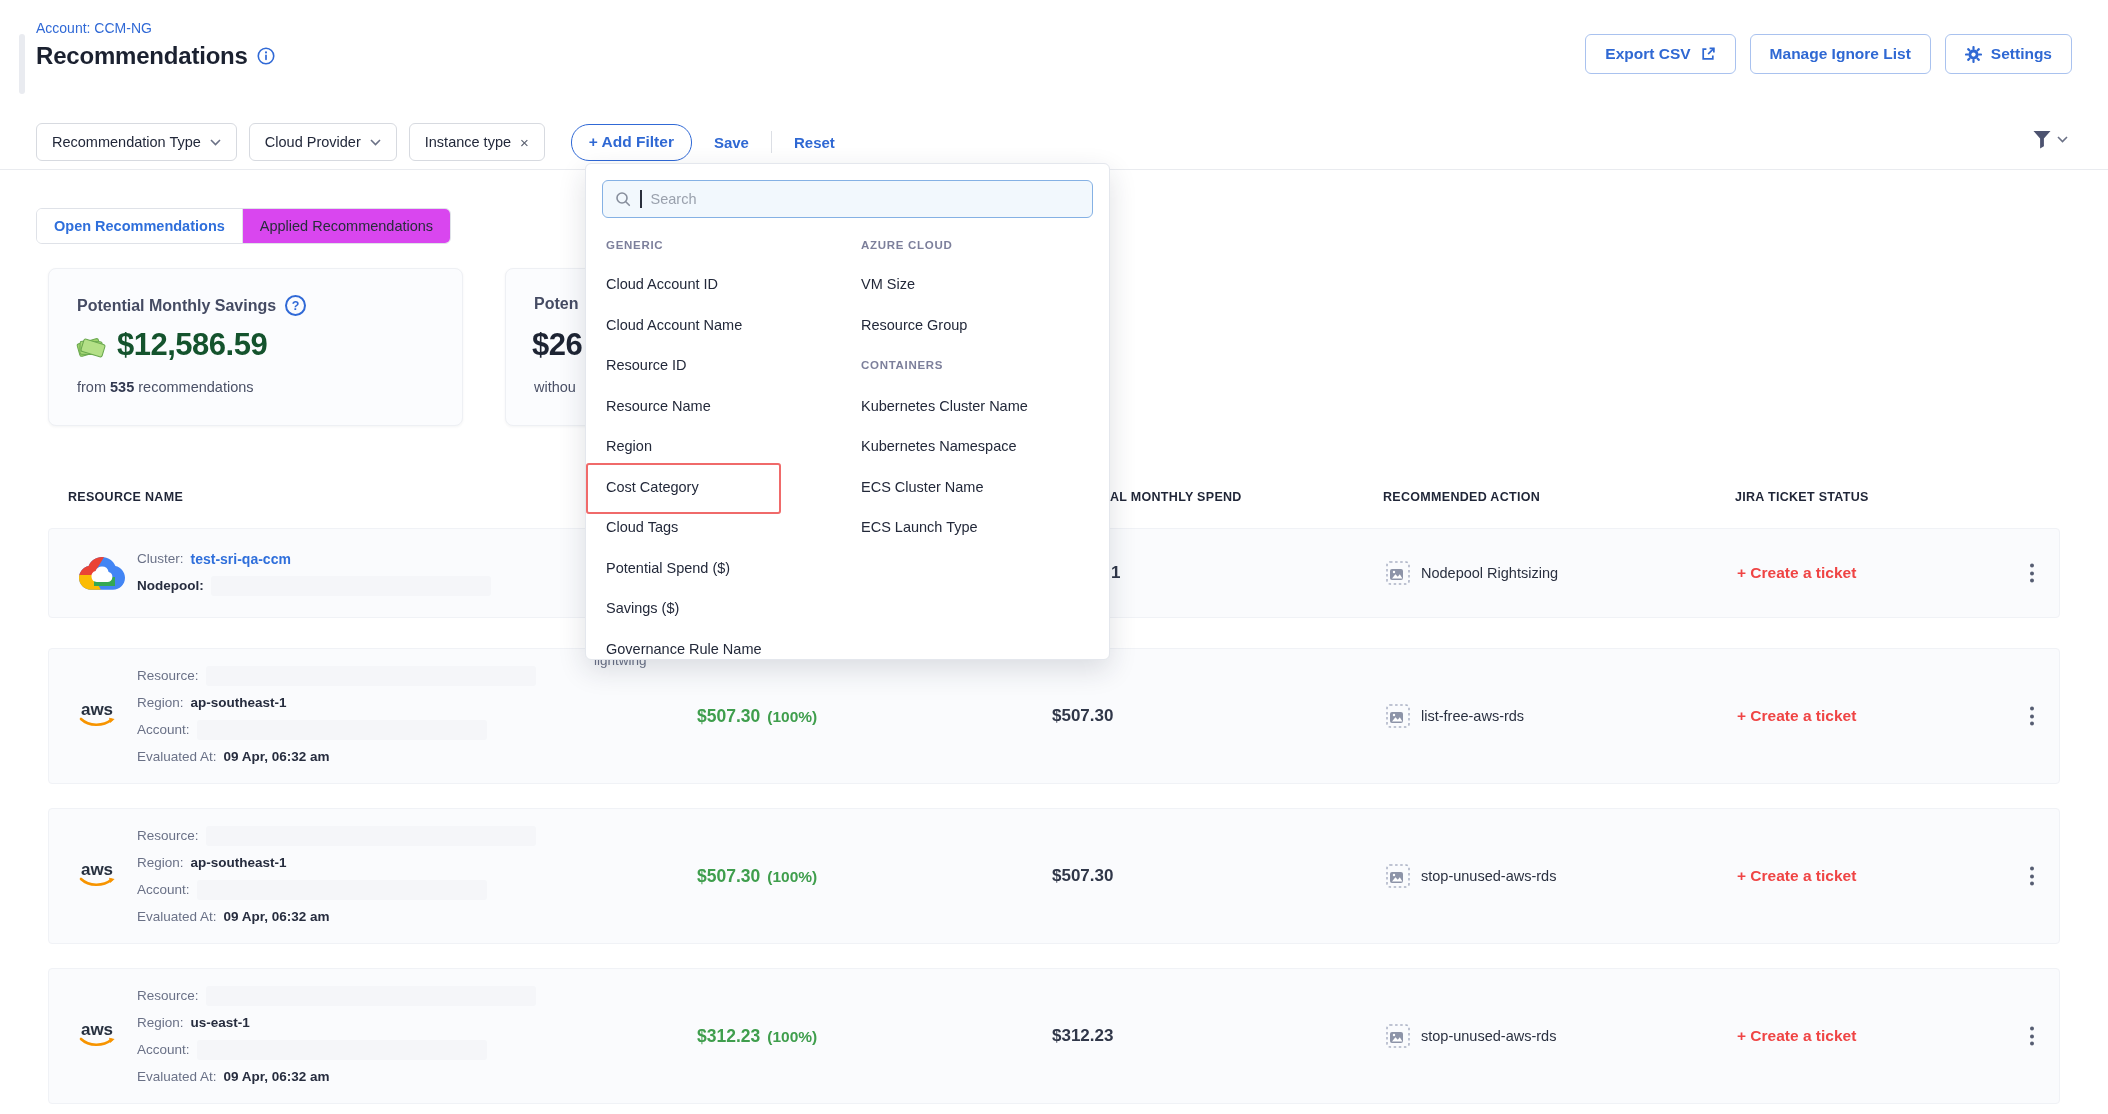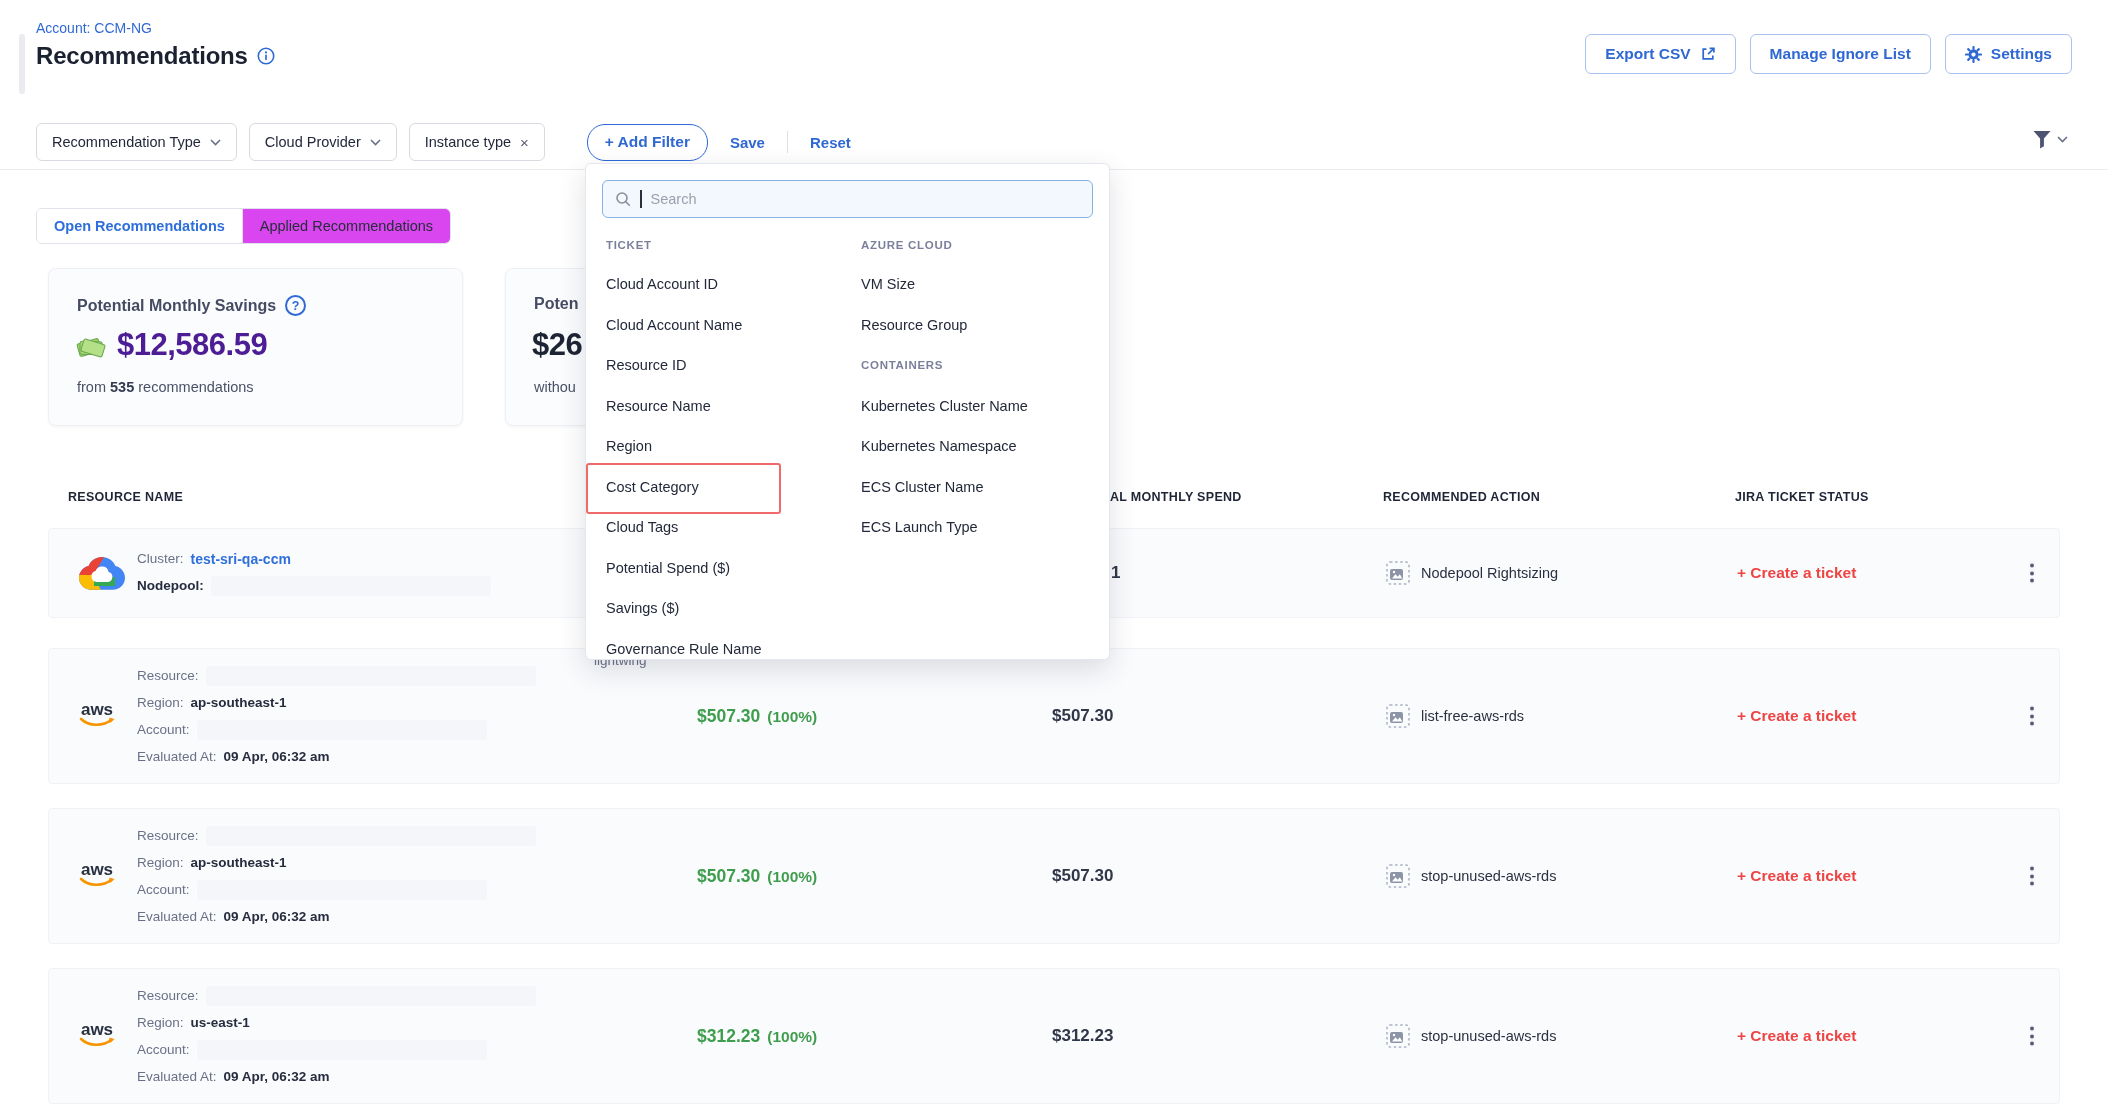--- a/index.html
+++ b/index.html
@@ -17,40 +17,40 @@
              background:#fff; border:1.5px solid #a9c2ef; border-radius:6px;
              color:#2f68d3; font-weight:700; font-size:15.5px; cursor:pointer; }
 
   
   .filterbar { left:0; top:118px; width:2108px; height:52px; border-bottom:1px solid #e9ebef; }
   .fb-inner { position:absolute; left:36px; top:5px; display:flex; align-items:center; gap:12px; }
   .chip { height:38px; display:flex; align-items:center; gap:9px; padding:0 15px; background:#fff;
           border:1px solid #d7dae0; border-radius:6px; font-size:14.5px; color:#22283a; cursor:pointer; }
   .chip .x { font-size:15px; color:#5a6070; }
   .add-filter { height:37px; display:flex; align-items:center; padding:0 17px; border:1.5px solid #3069d6;
-                border-radius:18px; color:#2f68d3; font-weight:700; font-size:15.5px; background:#fff; cursor:pointer; margin-left:30px;}
+                border-radius:18px; color:#2f68d3; font-weight:700; font-size:15.5px; background:#fff; cursor:pointer; margin-left:14px;}
   .txt-btn { color:#2f68d3; font-weight:700; font-size:15px; cursor:pointer; padding:0 10px; }
   .vdiv { width:1px; height:22px; background:#dcdfe5; }
   .funnel-wrap { right:40px; top:130px; display:flex; align-items:center; gap:5px; cursor:pointer; }
 
   
   .tabs { left:36px; top:208px; display:inline-flex; border:1px solid #dfe2e8; border-radius:6px; overflow:hidden; height:36px; }
   .tab { display:flex; align-items:center; padding:0 17px; font-size:14.5px; cursor:pointer; }
   .tab.active { background:#fff; color:#2f6fdb; font-weight:700; }
   .tab.inactive { background:#d946ef; color:#272d3a; border-left:1px solid #dfe2e8; }
 
   
   .card { top:268px; height:158px; background:#fbfcfe; border:1px solid #eef0f4; border-radius:8px; box-shadow:0 1px 3px rgba(20,30,60,0.05); }
   .card1 { left:48px; width:415px; }
   .card2 { left:505px; width:418px; }
   .card-title { position:absolute; left:28px; top:26px; display:flex; align-items:center; gap:9px;
                 font-size:16px; font-weight:700; color:#454b63; white-space:nowrap; }
   .card-value { position:absolute; left:26px; top:58px; display:flex; align-items:center; gap:9px; white-space:nowrap; }
   .card-value .amt { font-size:31px; font-weight:800; letter-spacing:-0.5px; }
-  .amt.green { color:#4c1d95; } .amt.dark { color:#1d2433; }
+  .amt.green { color:#14532d; } .amt.dark { color:#1d2433; }
   .card-sub { position:absolute; left:28px; top:110px; font-size:14.5px; color:#4a5066; white-space:nowrap; }
   .card-sub b { color:#323950; }
   .help-badge { width:21px; height:21px; border:2px solid #3069d6; border-radius:50%; display:flex; align-items:center; justify-content:center;
                 color:#3069d6; font-size:12.5px; font-weight:700; cursor:pointer; }
 
   
   .thead span { position:absolute; top:490px; font-size:12.5px; font-weight:700; color:#1f2537; letter-spacing:0.3px; white-space:nowrap; }
   .row { position:absolute; left:48px; width:2012px; background:#fafbfd; border:1px solid #f0f2f6; border-radius:4px; }
   .provider { position:absolute; left:30px; top:50%; transform:translateY(-50%); display:flex; flex-direction:column; align-items:center; }
   .aws-txt { font-size:17px; font-weight:700; color:#27303f; letter-spacing:0; line-height:14px; }
@@ -431,21 +431,21 @@
       <span style="display:flex">
         <svg width="16" height="16" viewBox="0 0 16 16">
             <circle cx="7" cy="7" r="5" fill="none" stroke="#878e9c" stroke-width="1.6"></circle>
             <line x1="10.8" y1="10.8" x2="14.3" y2="14.3" stroke="#878e9c" stroke-width="1.6" stroke-linecap="round"></line>
           </svg>
       </span>
       <span class="caret"></span>
       <input type="text" placeholder="Search" style="">
     </div>
     <div class="dd-col c1">
-      <div class="dd-heading">TICKET</div>
+      <div class="dd-heading">GENERIC</div>
       <div>
           <div class="dd-item">Cloud Account ID</div>
           <div class="dd-item">Cloud Account Name</div>
           <div class="dd-item">Resource ID</div>
           <div class="dd-item">Resource Name</div>
           <div class="dd-item">Region</div>
           <div class="dd-item highlighted">Cost Category</div>
           <div class="dd-item">Cloud Tags</div>
           <div class="dd-item">Potential Spend ($)</div>
           <div class="dd-item">Savings ($)</div>

